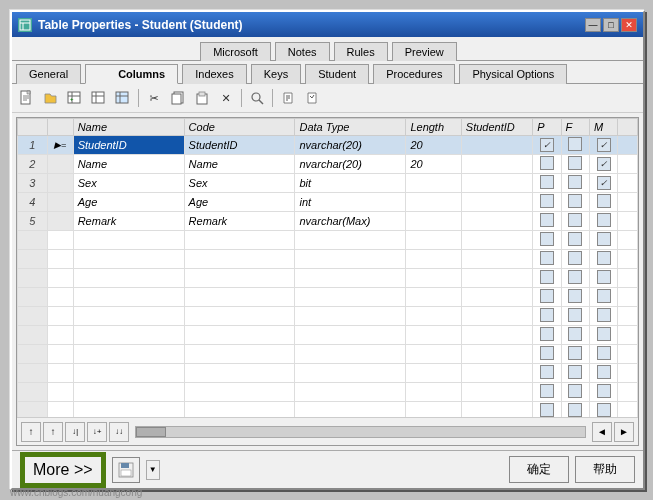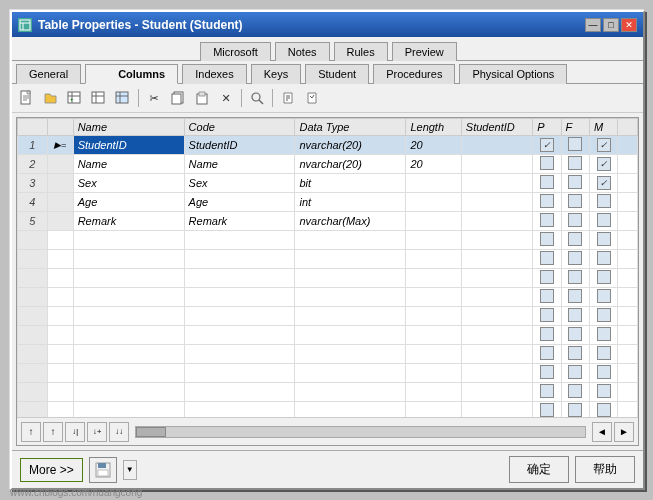--- a/index.html
+++ b/index.html
@@ -252,24 +252,24 @@
       padding: 4px 16px;
       border: 1px solid #888;
       background: #f0f0f0;
       cursor: pointer;
       font-size: 12px;
       min-width: 60px;
       text-align: center;
     }
     .more-btn {
       padding: 4px 8px;
-      border: 1px solid #4d7c0f;
+      border: 5px solid #4d7c0f;
       background: #f0f0f0;
       cursor: pointer;
-      font-size: 12px;
+      font-size: 16px;
       display: flex;
       align-items: center;
       gap: 2px;
     }
     .save-btn {
       width: 28px;
       height: 26px;
       border: 1px solid #888;
       background: #f0f0f0;
       display: flex;

